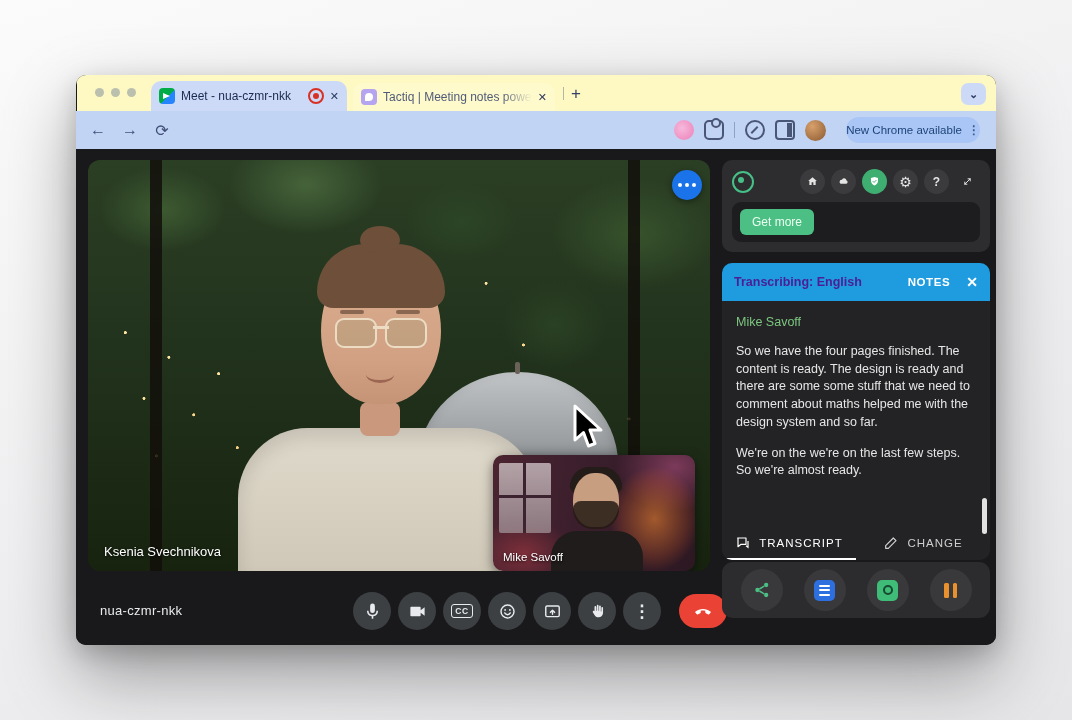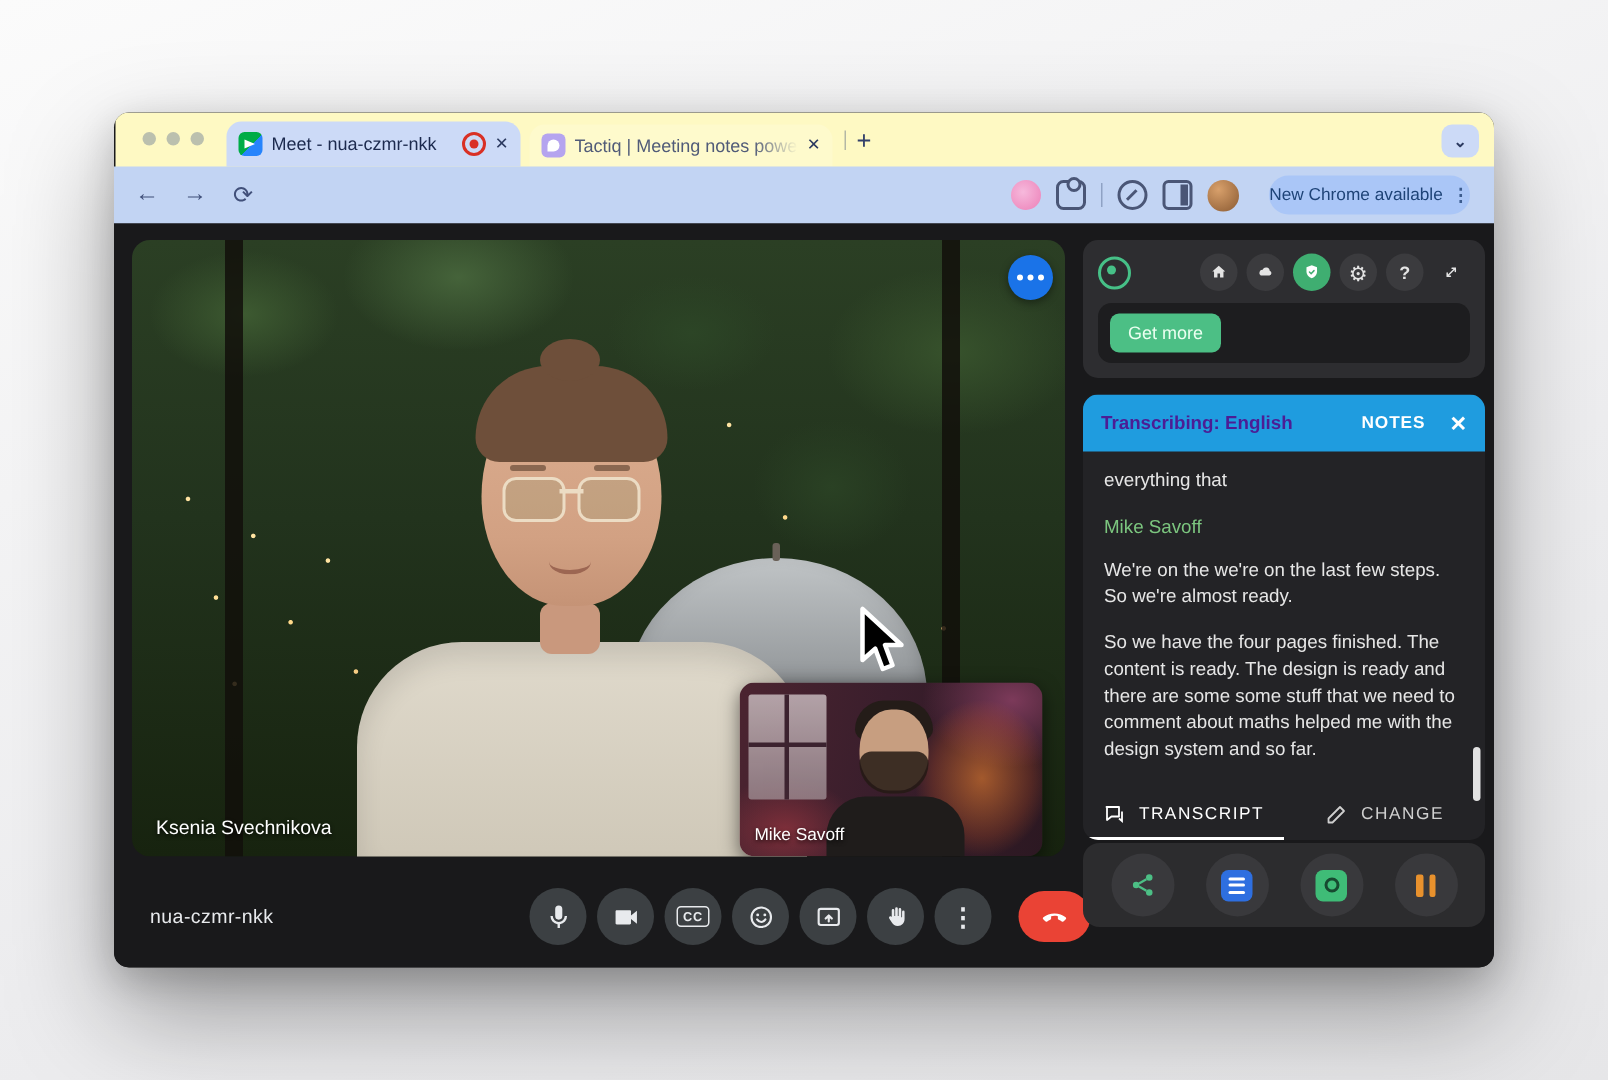--- a/index.html
+++ b/index.html
@@ -333,24 +333,23 @@
       </div>
     </div>
 
     <div class="sb-card">
       <div class="ts-banner">
         <span class="ts-label">Transcribing: English</span>
         <span class="ts-change">NOTES</span>
         <span class="ts-close">✕</span>
       </div>
       <div class="transcript">
-          <div class="t-text">everything that</div>
           <div class="t-speaker">Mike Savoff</div>
+          <div class="t-text">So we have the four pages finished. The content is ready. The design is ready and there are some some stuff that we need to comment about maths helped me with the design system and so far.</div>
           <div class="t-text">We're on the we're on the last few steps. So we're almost ready.</div>
-          <div class="t-text">So we have the four pages finished. The content is ready. The design is ready and there are some some stuff that we need to comment about maths helped me with the design system and so far.</div>
         </div>
       <div class="tq-tabs">
         <div class="tq-tab active">
           <svg viewBox="0 0 24 24">
               <path d="M4 4.5h12.5v9.5H9l-4.5 3.5V4.5z" fill="none" stroke="#fff" stroke-width="1.8" stroke-linejoin="round"></path>
               <path d="M19.5 9v9.5l-3-2.5" fill="none" stroke="#fff" stroke-width="1.8"></path>
             </svg>
           <span>TRANSCRIPT</span>
         </div>
         <div class="tq-tab">

